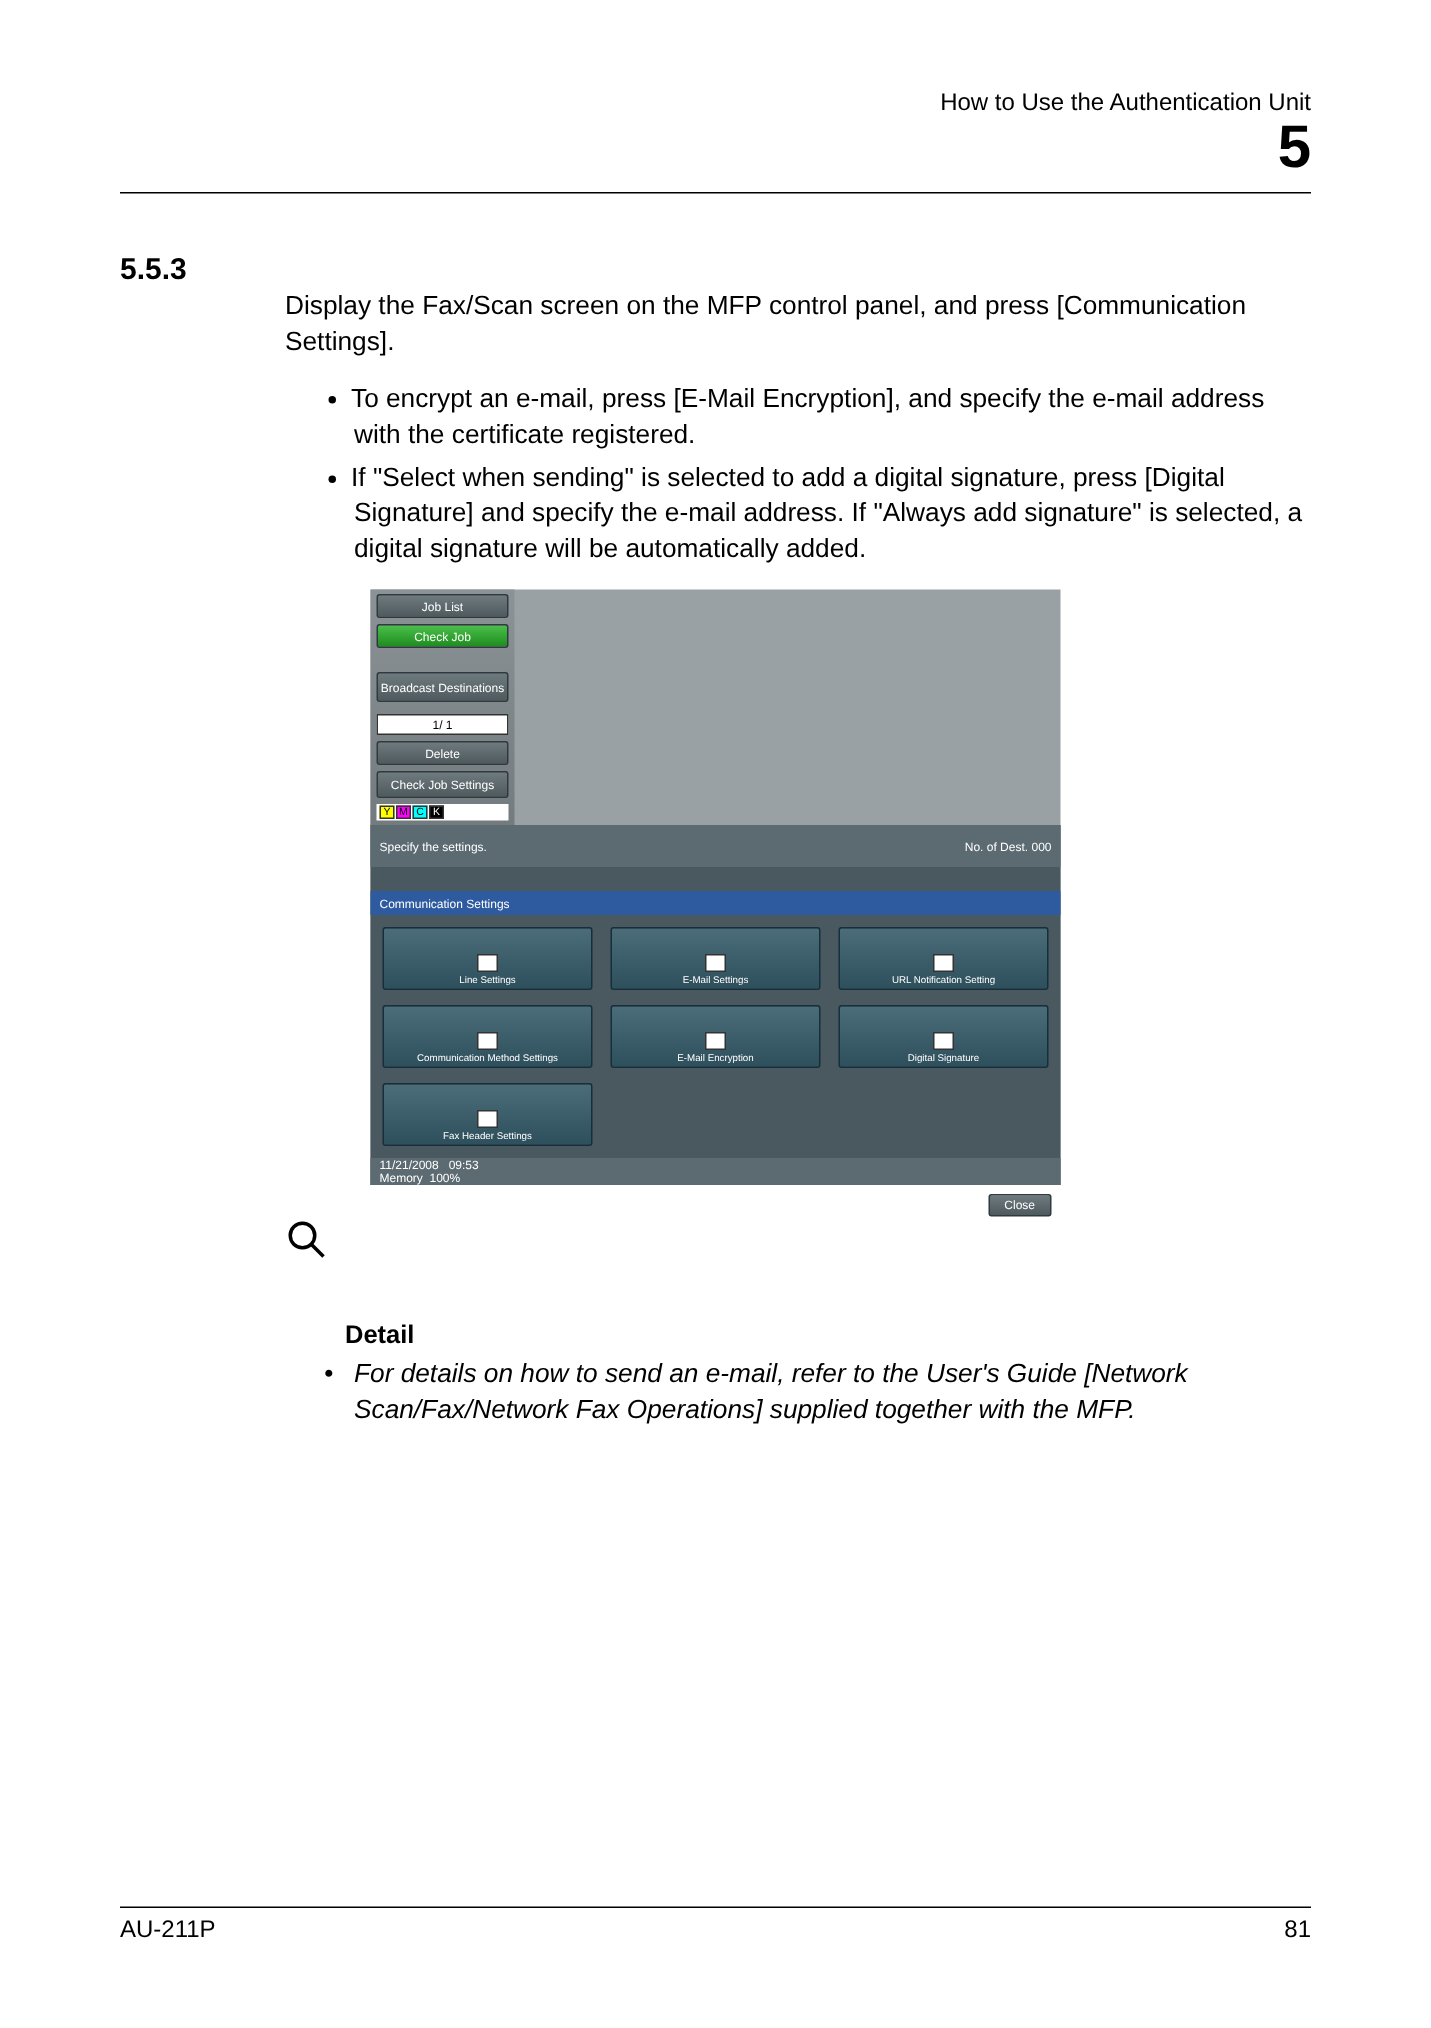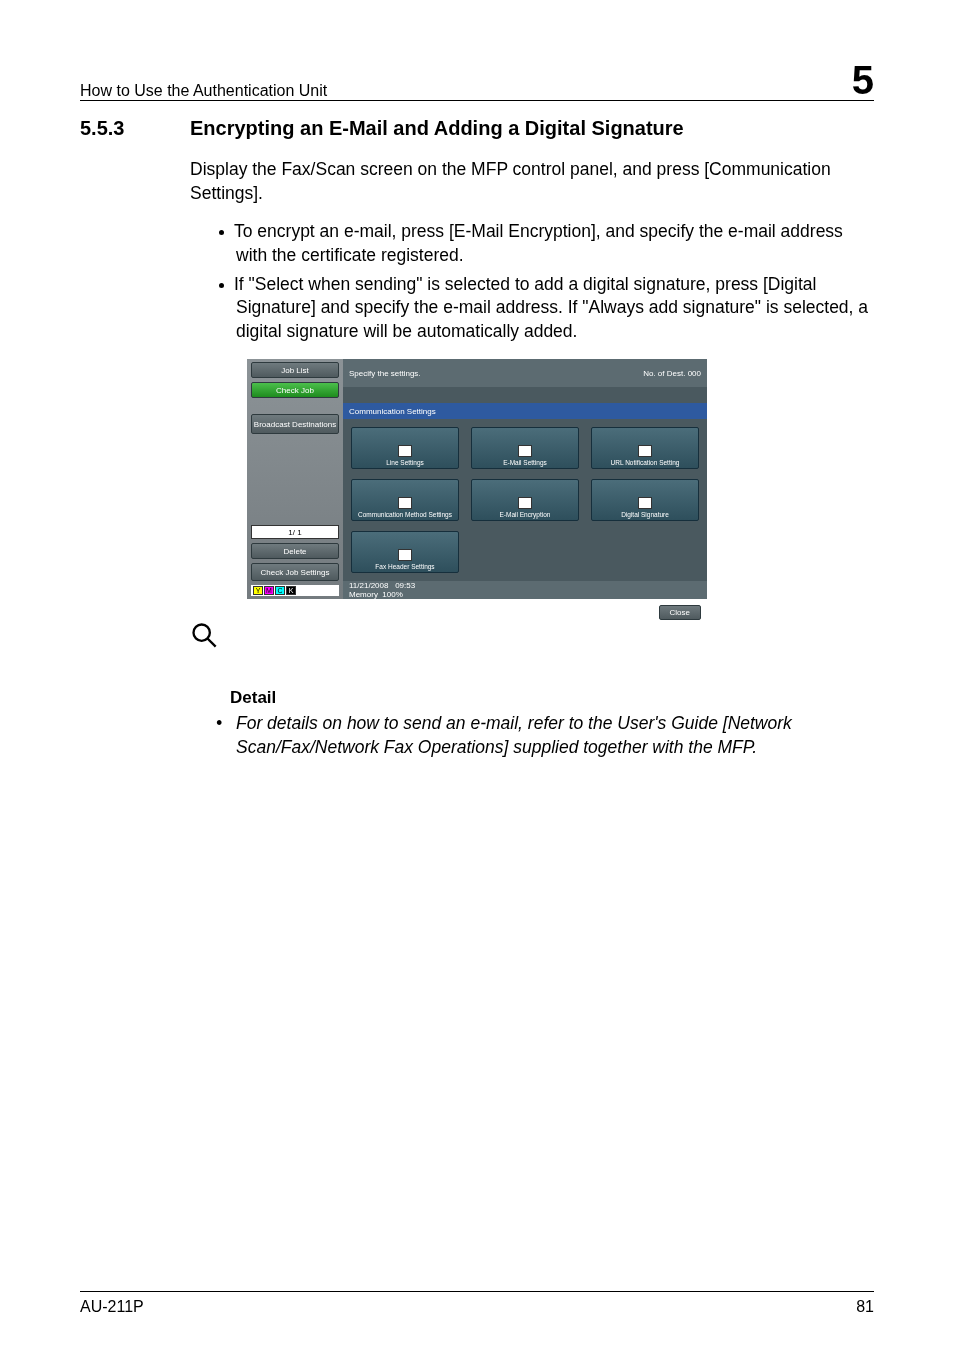--- a/index.html
+++ b/index.html
@@ -11,34 +11,34 @@
     color: #000;
     position: relative;
   }
   .page {
     padding: 60px 80px 40px 80px;
     height: 100%;
     position: relative;
   }
   .header-line {
     border-bottom: 1px solid #000;
-    padding-bottom: 0;
+    padding-bottom: 10px;
     display: flex;
     justify-content: space-between;
     align-items: flex-end;
-    margin-bottom: 16px;
+    margin-bottom: 40px;
+    flex-direction: column;
   }
   .chapter-num {
     font-size: 40px;
     font-weight: bold;
     line-height: 1;
   }
   .section-row {
     display: flex;
-    margin-bottom: 18px;
   }
   .sec-num {
     font-size: 20px;
     font-weight: bold;
     width: 110px;
   }
   .sec-title {
     font-size: 20px;
     font-weight: bold;
   }
@@ -65,20 +65,21 @@
     margin: 0 auto 22px auto;
   }
   
   .mini {
     width: 100%;
     font-family: sans-serif;
     background: #9aa1a5;
     display: flex;
     font-size: 8px;
     color: #fff;
+    flex-direction: column;
   }
   .mini-left {
     width: 96px;
     background: linear-gradient(#8c9397,#747b7f);
     display: flex;
     flex-direction: column;
     padding: 3px 4px;
     gap: 4px;
   }
   .tab {
@@ -198,21 +199,21 @@
   }
   ul.italic li::before {
     content: "•";
     position: absolute;
     left: 6px;
     top: 0;
   }
 
   .footer {
     position: absolute;
-    bottom: 36px;
+    bottom: 56px;
     left: 80px;
     right: 80px;
     border-top: 1px solid #000;
     padding-top: 6px;
     display: flex;
     justify-content: space-between;
     font-size: 16px;
   }
 </style>
 </head>
@@ -220,21 +221,20 @@
 
 <div class="page">
 
   <div class="header-line">
     <span>How to Use the Authentication Unit</span>
     <span class="chapter-num">5</span>
   </div>
 
   <div class="section-row">
     <div class="sec-num">5.5.3</div>
-    <div class="sec-title">Encrypting an E-Mail and Adding a Digital Signature</div>
   </div>
 
   <p class="body-text">Display the Fax/Scan screen on the MFP control panel, and press [Communication Settings].</p>
 
   <ul class="bullets">
     <li>To encrypt an e-mail, press [E-Mail Encryption], and specify the e-mail address with the certificate registered.</li>
     <li>If "Select when sending" is selected to add a digital signature, press [Digital Signature] and specify the e-mail address. If "Always add signature" is selected, a digital signature will be automatically added.</li>
   </ul>
 
   <div class="screenshot-wrap">

